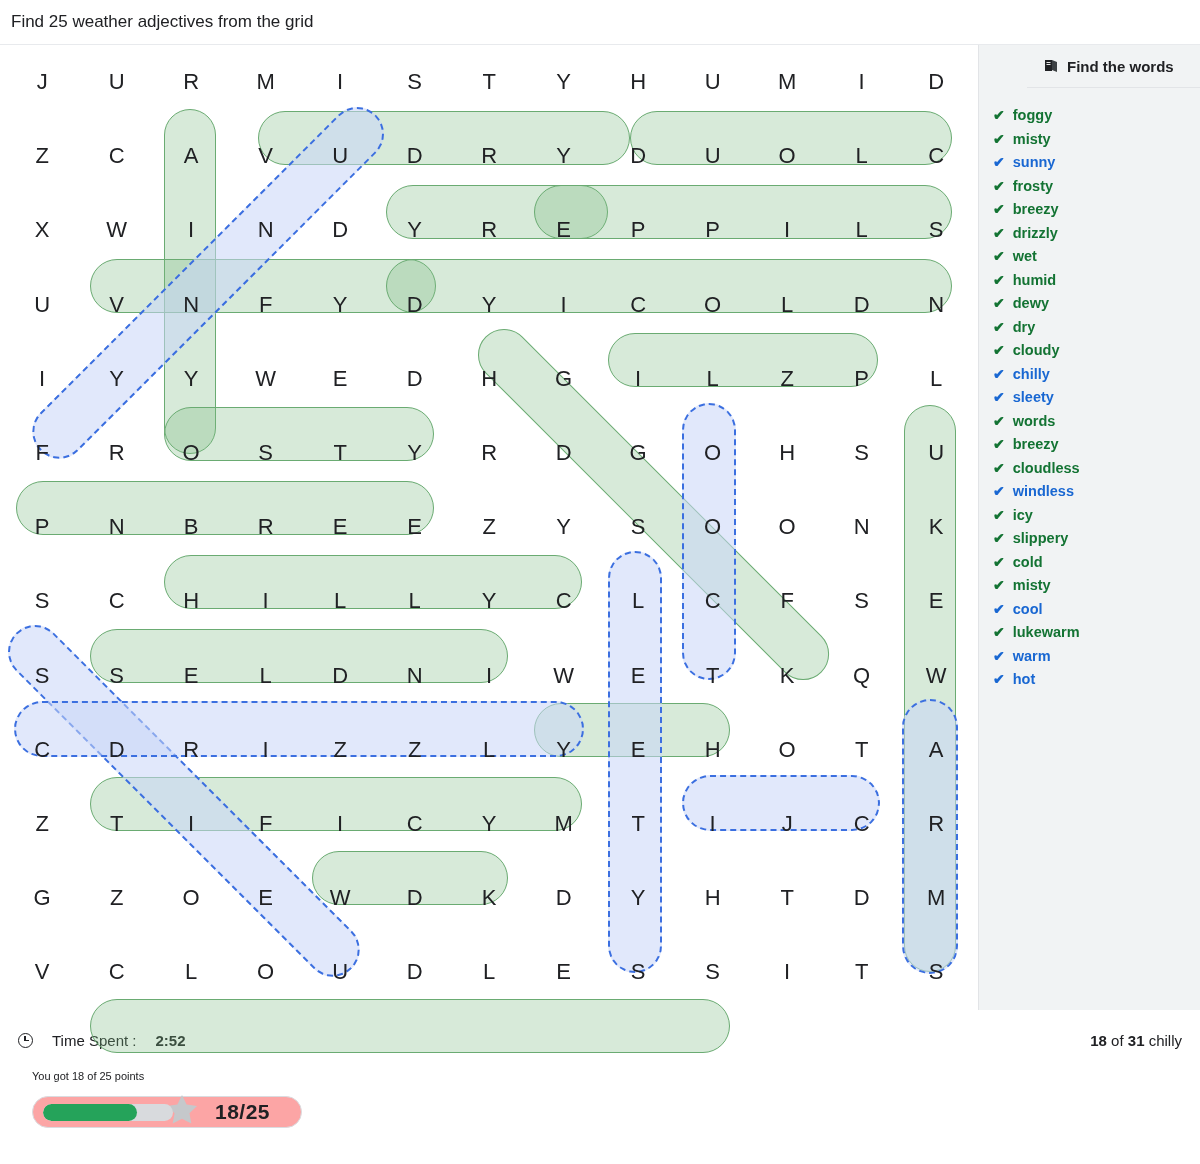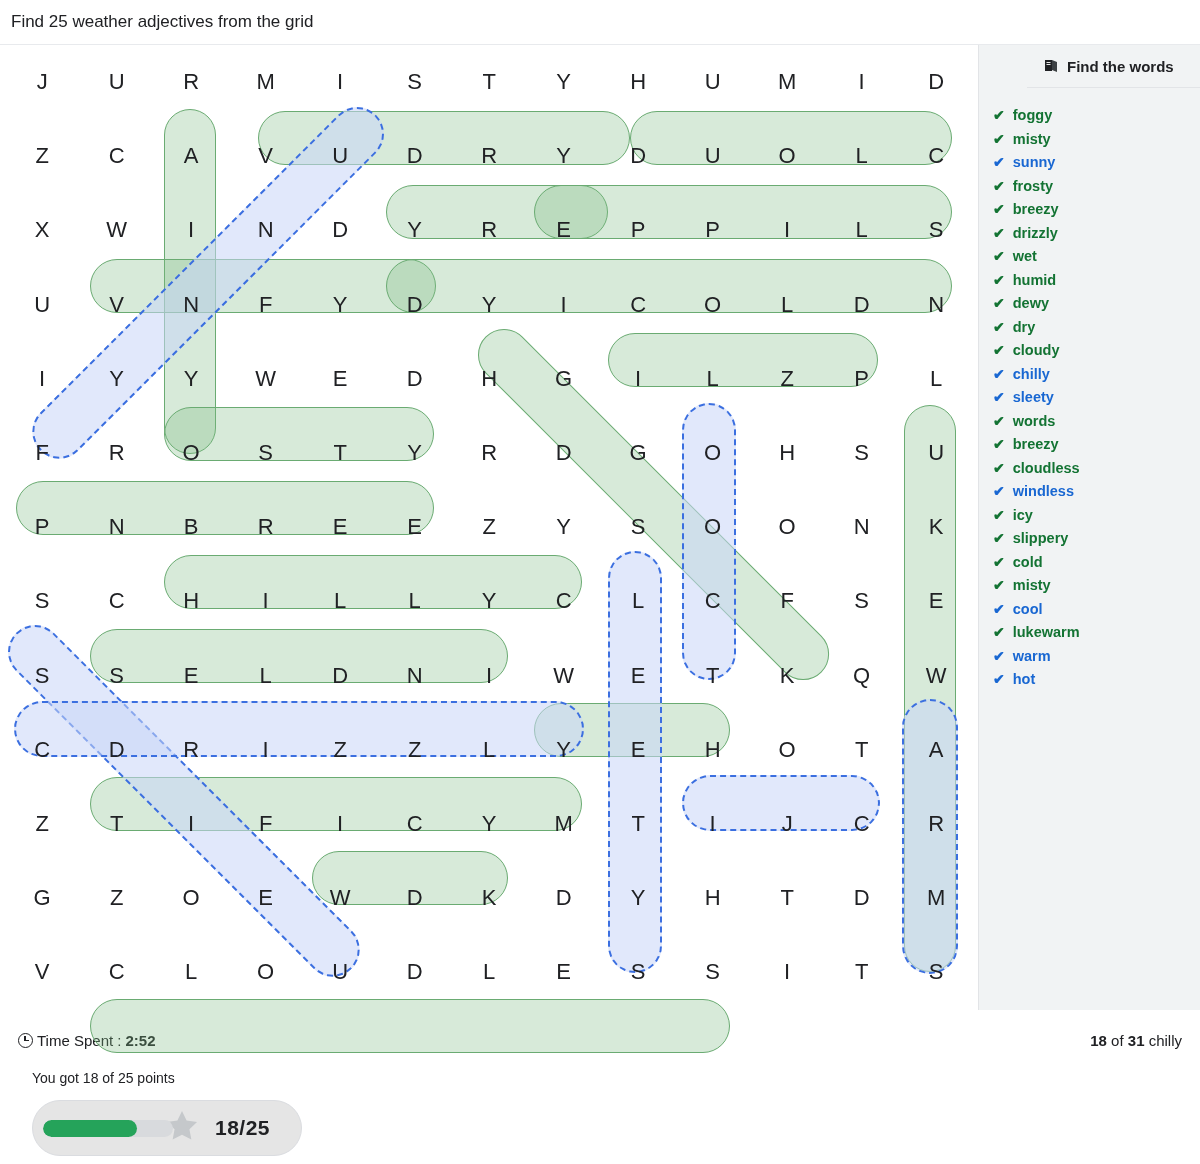--- a/index.html
+++ b/index.html
@@ -76,39 +76,39 @@
   .w-green { color:#137333; }
   .w-blue  { color:#1967d2; }
 
   
   .footer {
     position:absolute; left:0; top:1010px; width:1200px; height:60px;
     display:flex; align-items:center; justify-content:space-between;
     padding:0 18px;
     font-size:15px; color:#202124;
   }
-  .time-spent { display:flex; align-items:center; gap:4px; }
+  .time-spent { display:flex; align-items:center; gap:19px; }
   .clock-icon {
     width:15px; height:15px; border:1.6px solid #202124; border-radius:50%;
     position:relative; display:inline-block;
   }
   .clock-icon:before {
     content:""; position:absolute; left:5.4px; top:2px; width:1.6px; height:5.5px; background:#202124;
   }
   .clock-icon:after {
     content:""; position:absolute; left:6px; top:6.2px; width:4px; height:1.6px; background:#202124;
   }
   .found-count b { font-weight:bold; }
 
   
   .score-area { position:absolute; left:0; top:1070px; width:1200px; height:94px; padding-left:32px; }
-  .score-text { font-size:14px; color:#202124; margin:0 4px 14px 0; }
+  .score-text { font-size:11px; color:#202124; margin:0 4px 14px 0; }
   .score-pill {
-    width:270px; height:56px; border:1px solid #dadce0; border-radius:999px;
-    background:#e5e5e5; display:flex; align-items:center; padding-left:10px; gap:4px;
+    width:270px; height:32px; border:1px solid #dadce0; border-radius:999px;
+    background:#fca5a5; display:flex; align-items:center; padding-left:10px; gap:4px;
   }
   .bar-track {
     width:130px; height:17px; border-radius:999px; background:#d8dadd;
     position:relative; overflow:hidden;
   }
   .bar-fill { position:absolute; left:0; top:0; height:100%; border-radius:999px; background:#25a35a; }
   .star { margin-left:-14px; }
   .score-val { font-size:21px; font-weight:bold; margin-left:10px; color:#202124; letter-spacing:0.5px; }
 </style>
 </head>

